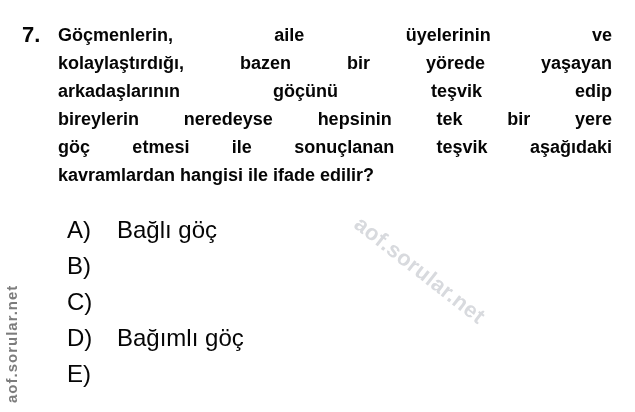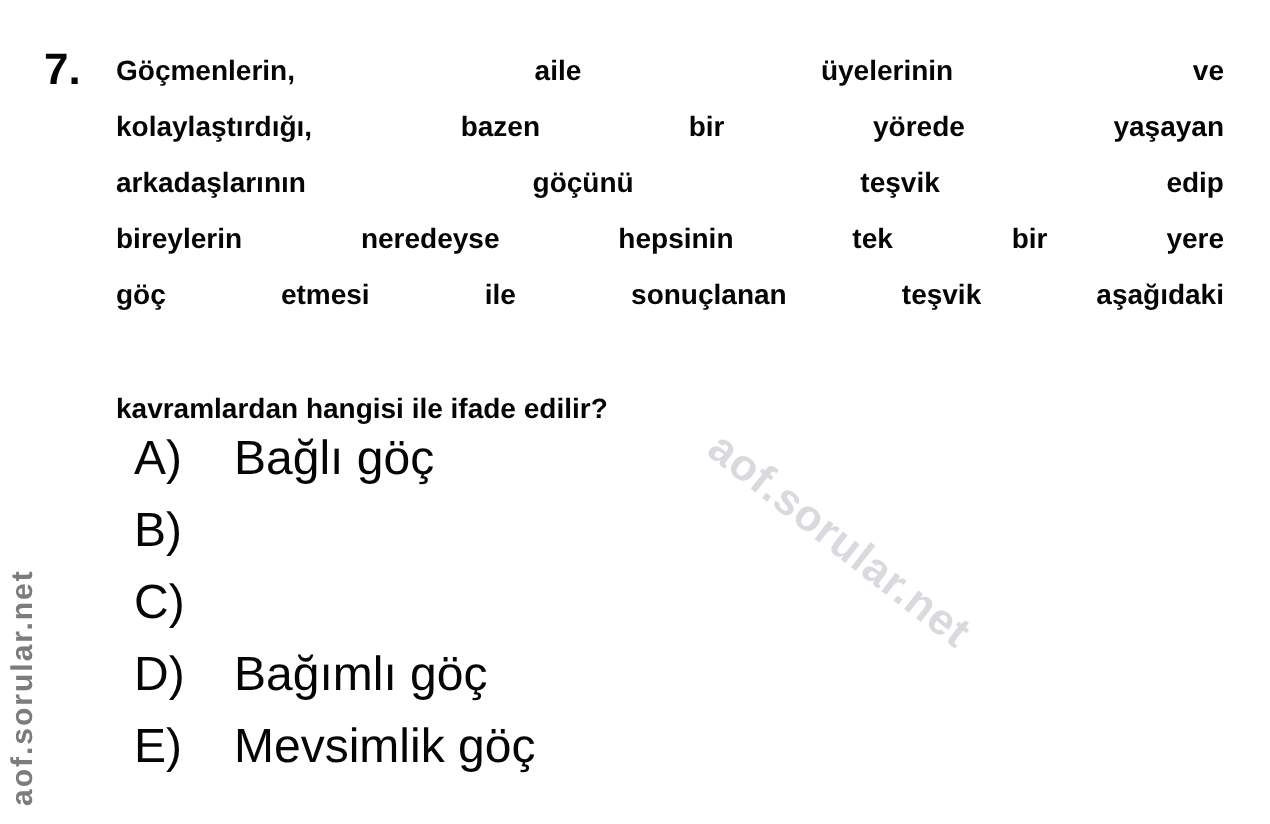--- a/index.html
+++ b/index.html
@@ -22,32 +22,31 @@
   .q-num {
     width: 36px;
     flex: 0 0 36px;
     font-size: 22px;
     font-weight: bold;
     line-height: 28px;
   }
   .q-text {
     width: 554px;
     flex: 0 0 554px;
-    font-size: 14px;
+    font-size: 18px;
     font-weight: bold;
     line-height: 28px;
   }
   .q-line {
     text-align: justify;
     text-align-last: justify;
     white-space: normal;
   }
   .q-line.last {
     text-align-last: left;
-    margin-top: 29px;
   }
   .options {
     position: absolute;
     left: 67px;
     top: 212px;
     width: 420px;
   }
   .option {
     display: flex;
     height: 36px;
@@ -117,20 +116,19 @@
     </div>
     <div class="option">
       <span class="opt-letter">C)</span>
     </div>
     <div class="option">
       <span class="opt-letter">D)</span>
       <span class="opt-text">Bağımlı göç</span>
     </div>
     <div class="option">
       <span class="opt-letter">E)</span>
-      <span class="opt-text">Mevsimlik göç</span>
     </div>
   </div>
 
   <div class="wm-diagonal">aof.sorular.net</div>
   <div class="wm-vertical">aof.sorular.net</div>
 
 </div>
 
 </body></html>

